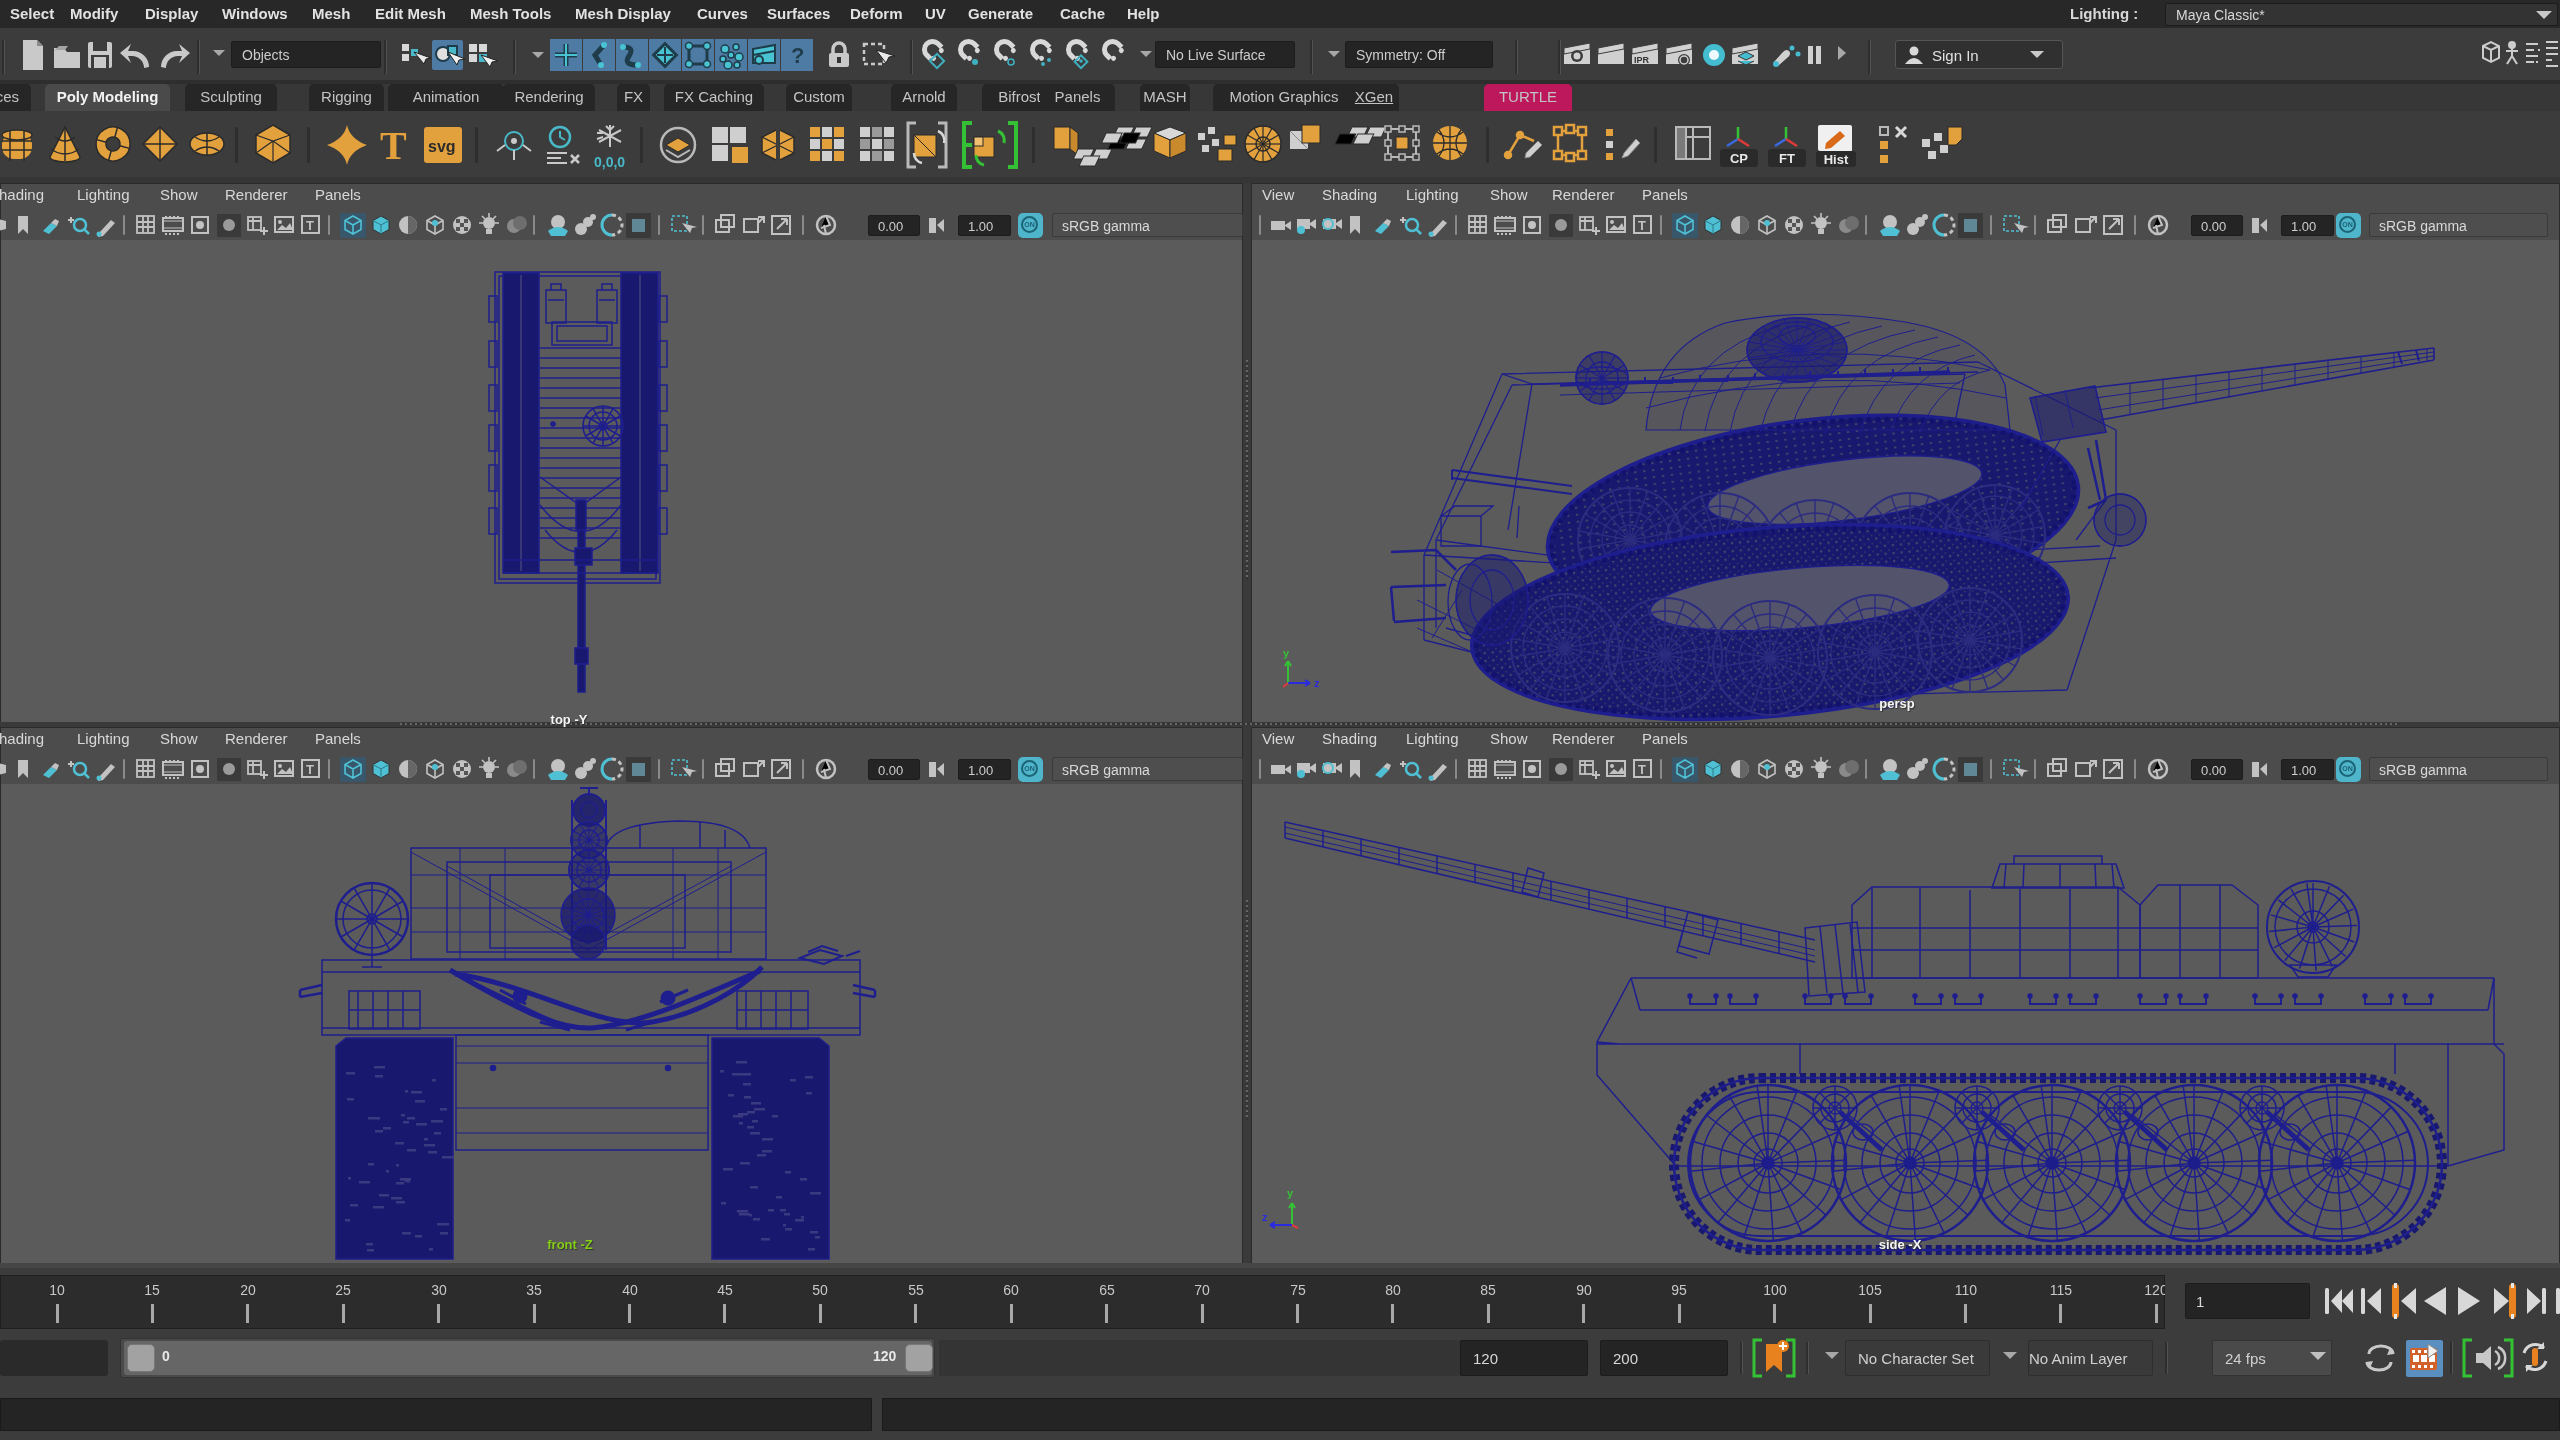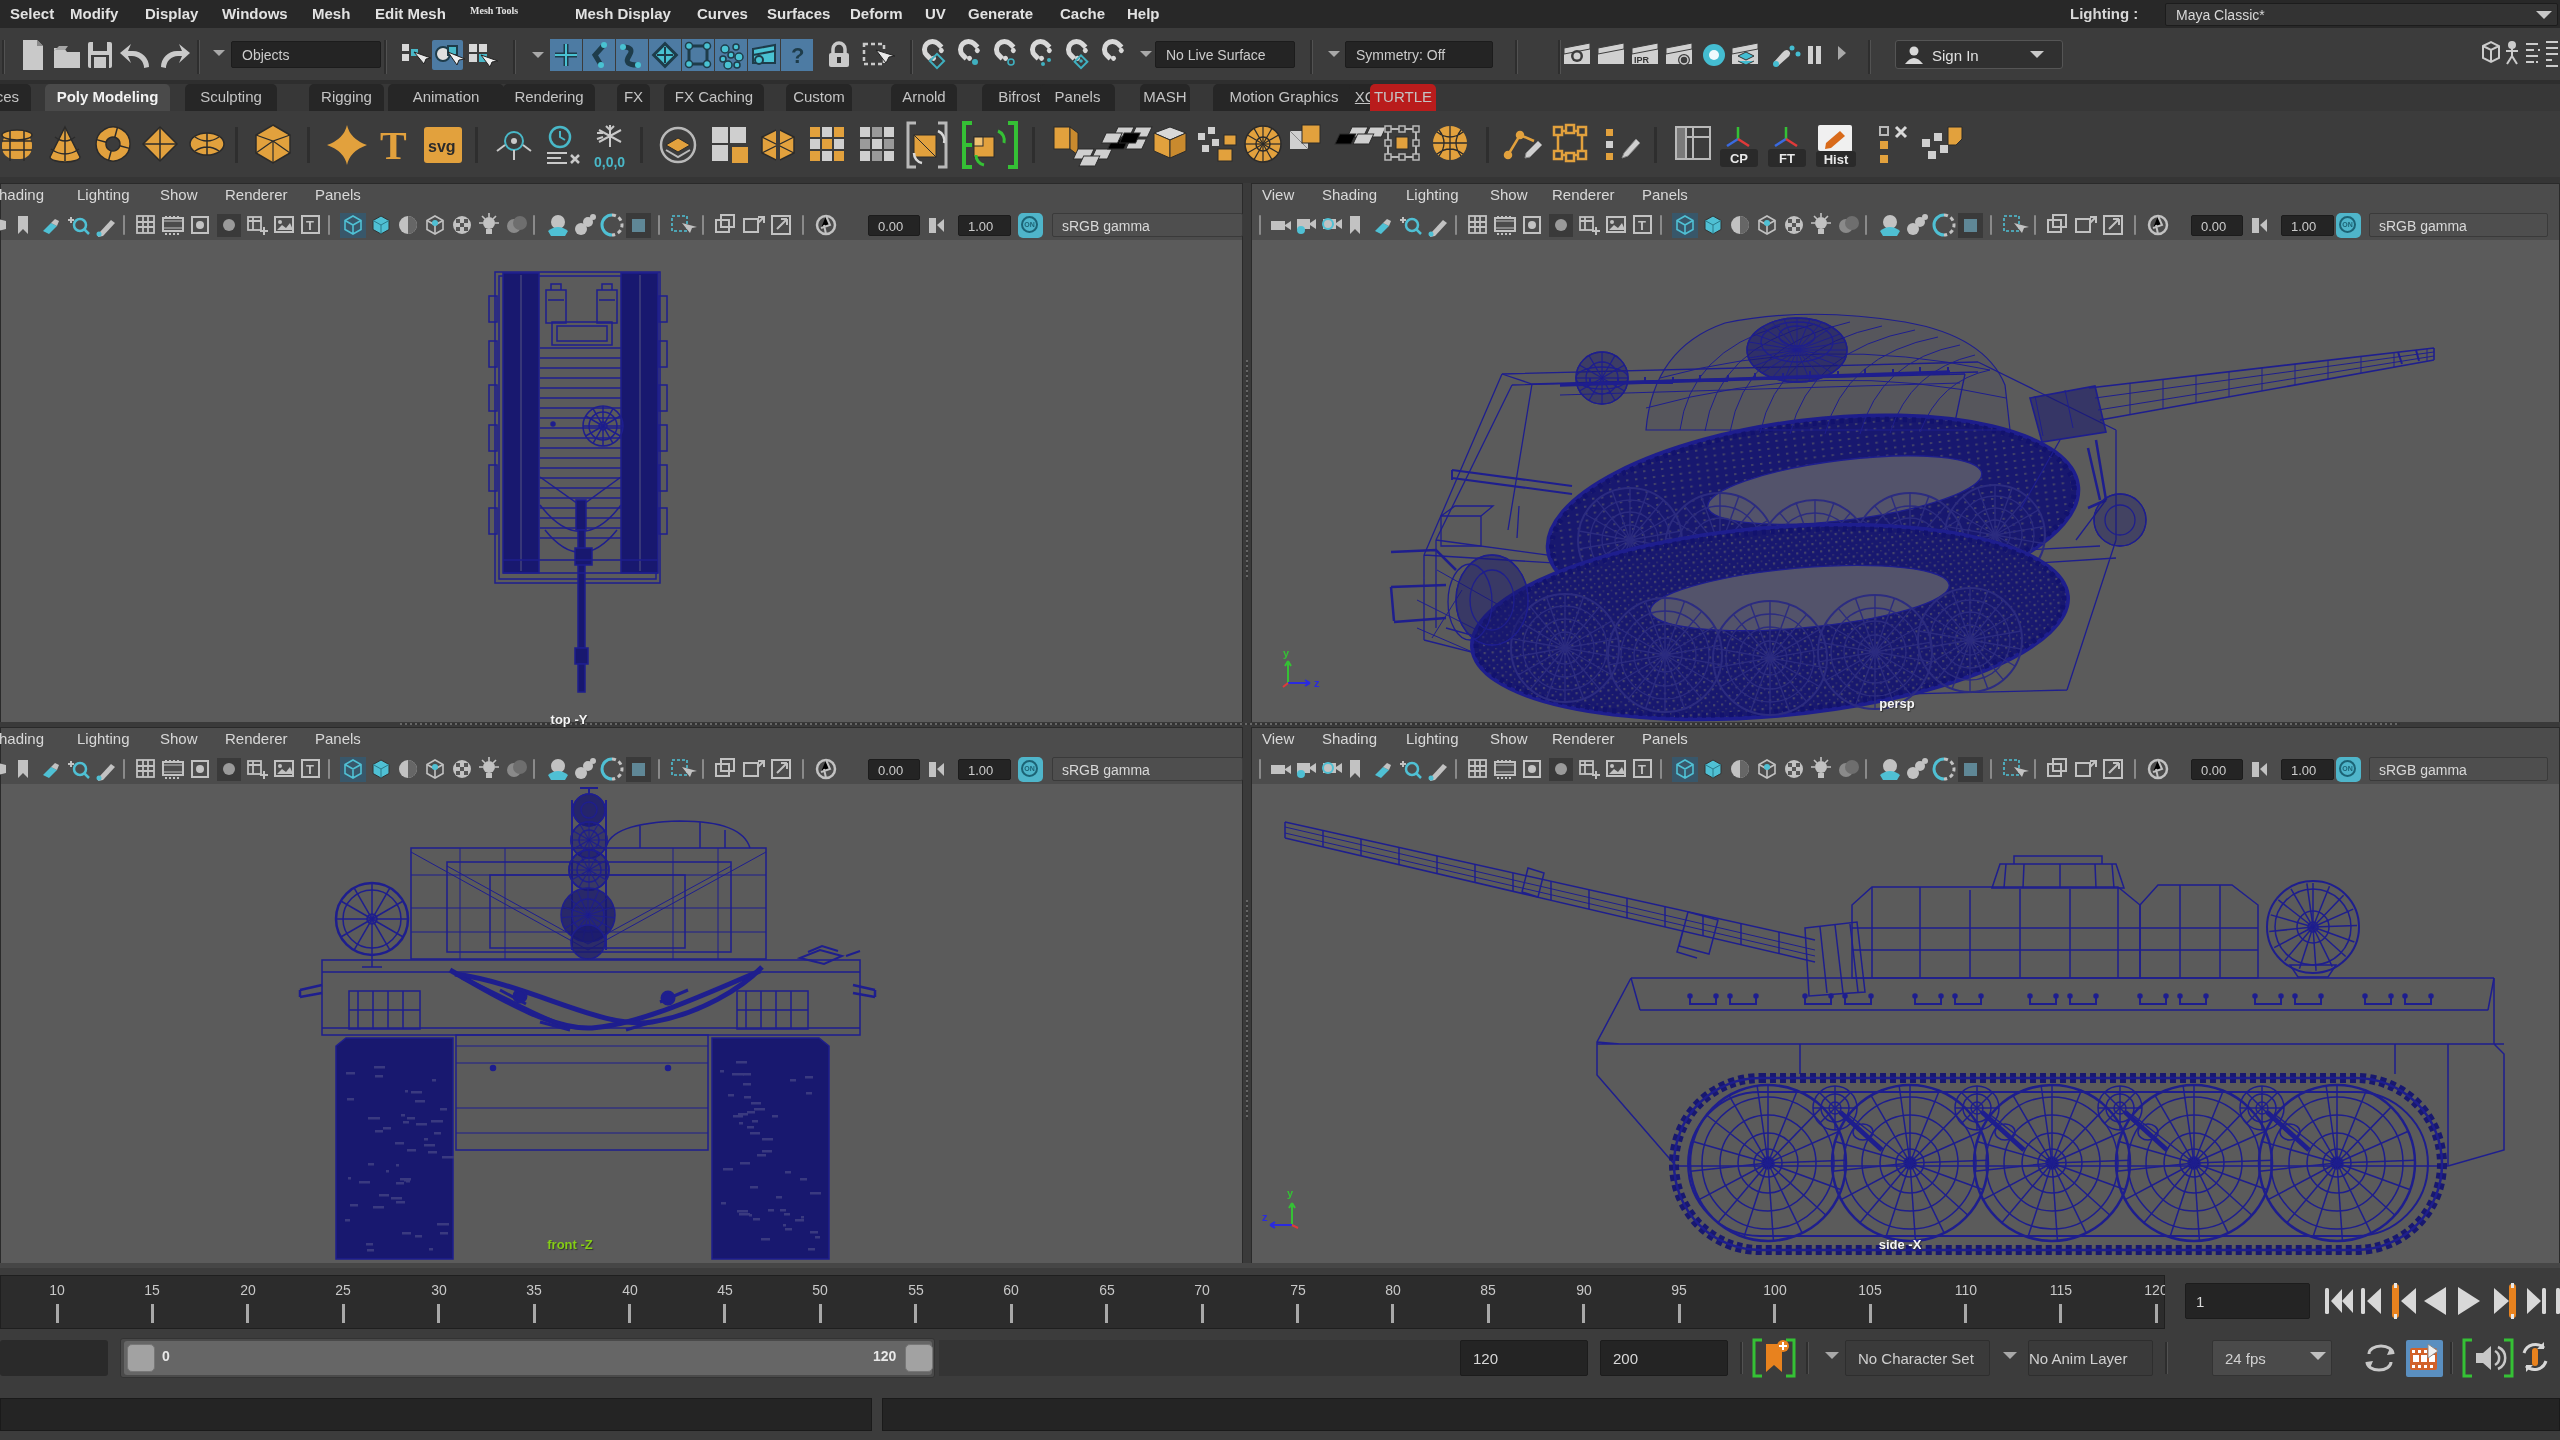--- a/index.html
+++ b/index.html
@@ -1,20 +1,20 @@
 <!DOCTYPE html>
 <html><head><meta charset="utf-8"><style>html,body{margin:0;padding:0;}body{width:2560px;height:1440px;background:#3c3c3c;font-family:"Liberation Sans",sans-serif;overflow:hidden;position:relative;}div{box-sizing:border-box;}</style></head><body>
 <div class="" style="position:absolute;left:0px;top:0px;width:2560px;height:28px;background:#282828;"></div>
 <div class="" style="position:absolute;left:10px;top:5px;font-size:15px;color:#e2e2e2;font-weight:700;white-space:nowrap;">Select</div>
 <div class="" style="position:absolute;left:70px;top:5px;font-size:15px;color:#e2e2e2;font-weight:700;white-space:nowrap;">Modify</div>
 <div class="" style="position:absolute;left:145px;top:5px;font-size:15px;color:#e2e2e2;font-weight:700;white-space:nowrap;">Display</div>
 <div class="" style="position:absolute;left:222px;top:5px;font-size:15px;color:#e2e2e2;font-weight:700;white-space:nowrap;">Windows</div>
 <div class="" style="position:absolute;left:312px;top:5px;font-size:15px;color:#e2e2e2;font-weight:700;white-space:nowrap;">Mesh</div>
 <div class="" style="position:absolute;left:375px;top:5px;font-size:15px;color:#e2e2e2;font-weight:700;white-space:nowrap;">Edit Mesh</div>
-<div class="" style="position:absolute;left:470px;top:5px;font-size:10px;color:#e2e2e2;font-weight:700;white-space:nowrap;font-family:Liberation Serif, serif;">Mesh Tools</div>
+<div class="" style="position:absolute;left:470px;top:5px;font-size:15px;color:#e2e2e2;font-weight:700;white-space:nowrap;">Mesh Tools</div>
 <div class="" style="position:absolute;left:575px;top:5px;font-size:15px;color:#e2e2e2;font-weight:700;white-space:nowrap;">Mesh Display</div>
 <div class="" style="position:absolute;left:697px;top:5px;font-size:15px;color:#e2e2e2;font-weight:700;white-space:nowrap;">Curves</div>
 <div class="" style="position:absolute;left:767px;top:5px;font-size:15px;color:#e2e2e2;font-weight:700;white-space:nowrap;">Surfaces</div>
 <div class="" style="position:absolute;left:850px;top:5px;font-size:15px;color:#e2e2e2;font-weight:700;white-space:nowrap;">Deform</div>
 <div class="" style="position:absolute;left:925px;top:5px;font-size:15px;color:#e2e2e2;font-weight:700;white-space:nowrap;">UV</div>
 <div class="" style="position:absolute;left:968px;top:5px;font-size:15px;color:#e2e2e2;font-weight:700;white-space:nowrap;">Generate</div>
 <div class="" style="position:absolute;left:1060px;top:5px;font-size:15px;color:#e2e2e2;font-weight:700;white-space:nowrap;">Cache</div>
 <div class="" style="position:absolute;left:1127px;top:5px;font-size:15px;color:#e2e2e2;font-weight:700;white-space:nowrap;">Help</div>
 <div class="" style="position:absolute;left:2070px;top:5px;font-size:15px;color:#d8d8d8;font-weight:700;white-space:nowrap;">Lighting :</div>
 <div class="" style="position:absolute;left:2165px;top:3px;width:393px;height:23px;background:#333333;border:1px solid #1c1c1c;border-radius:2px;color:#d8d8d8;font-size:14px;line-height:23px;padding-left:10px;white-space:nowrap;">Maya Classic*</div>
@@ -215,21 +215,21 @@
 <div class="" style="position:absolute;left:503px;top:84px;width:92px;height:27px;background:#262626;border-radius:5px 5px 0 0;color:#c4c4c4;font-size:15px;font-weight:400;line-height:26px;text-align:center;white-space:nowrap;">Rendering</div>
 <div class="" style="position:absolute;left:617px;top:84px;width:33px;height:27px;background:#262626;border-radius:5px 5px 0 0;color:#c4c4c4;font-size:15px;font-weight:400;line-height:26px;text-align:center;white-space:nowrap;">FX</div>
 <div class="" style="position:absolute;left:664px;top:84px;width:100px;height:27px;background:#262626;border-radius:5px 5px 0 0;color:#c4c4c4;font-size:15px;font-weight:400;line-height:26px;text-align:center;white-space:nowrap;">FX Caching</div>
 <div class="" style="position:absolute;left:786px;top:84px;width:66px;height:27px;background:#262626;border-radius:5px 5px 0 0;color:#c4c4c4;font-size:15px;font-weight:400;line-height:26px;text-align:center;white-space:nowrap;">Custom</div>
 <div class="" style="position:absolute;left:891px;top:84px;width:66px;height:27px;background:#262626;border-radius:5px 5px 0 0;color:#c4c4c4;font-size:15px;font-weight:400;line-height:26px;text-align:center;white-space:nowrap;">Arnold</div>
 <div class="" style="position:absolute;left:982px;top:84px;width:75px;height:27px;background:#262626;border-radius:5px 5px 0 0;color:#c4c4c4;font-size:15px;font-weight:400;line-height:26px;text-align:center;white-space:nowrap;">Bifrost</div>
 <div class="" style="position:absolute;left:1040px;top:84px;width:75px;height:27px;background:#262626;border-radius:5px 5px 0 0;color:#c4c4c4;font-size:15px;font-weight:400;line-height:26px;text-align:center;white-space:nowrap;">Panels</div>
 <div class="" style="position:absolute;left:1140px;top:84px;width:50px;height:27px;background:#262626;border-radius:5px 5px 0 0;color:#c4c4c4;font-size:15px;font-weight:400;line-height:26px;text-align:center;white-space:nowrap;">MASH</div>
 <div class="" style="position:absolute;left:1213px;top:84px;width:142px;height:27px;background:#262626;border-radius:5px 5px 0 0;color:#c4c4c4;font-size:15px;font-weight:400;line-height:26px;text-align:center;white-space:nowrap;">Motion Graphics</div>
 <div class="" style="position:absolute;left:1349px;top:84px;width:50px;height:27px;background:#262626;border-radius:5px 5px 0 0;color:#c4c4c4;font-size:15px;font-weight:400;line-height:26px;text-align:center;white-space:nowrap;text-decoration:underline;">XGen</div>
-<div class="" style="position:absolute;left:1370px;top:84px;width:66px;height:27px;background:#b91c1c;border-radius:5px 5px 0 0;color:#c4c4c4;font-size:15px;font-weight:400;line-height:26px;text-align:center;white-space:nowrap;">TURTLE</div>
+<div class="" style="position:absolute;left:1484px;top:84px;width:88px;height:27px;background:#be185d;border-radius:5px 5px 0 0;color:#c4c4c4;font-size:15px;font-weight:400;line-height:26px;text-align:center;white-space:nowrap;">TURTLE</div>
 <div class="" style="position:absolute;left:0px;top:111px;width:2560px;height:66px;background:#3c3c3c;"></div>
 <svg style="position:absolute;left:0px;top:111px" width="2560" height="66" viewBox="0 0 2560 66">
     <g transform="translate(-8,0)">
       <g transform="translate(10,18)">
         <rect x="0" y="4" width="30" height="26" rx="12" fill="#e2a13d"></rect>
         <ellipse cx="15" cy="6" rx="15" ry="5" fill="#e2a13d" stroke="#2b2b2b" stroke-width="1.5"></ellipse>
         <path d="M0,12 h30 M0,21 h30 M8,2 v30 M22,2 v30" stroke="#2b2b2b" stroke-width="1.5"></path>
       </g>
       <g transform="translate(58,16)">
         <path d="M15,0 L30,30 a15,5 0 0 1 -30,0 z" fill="#e2a13d" stroke="#2b2b2b" stroke-width="1.5"></path>

